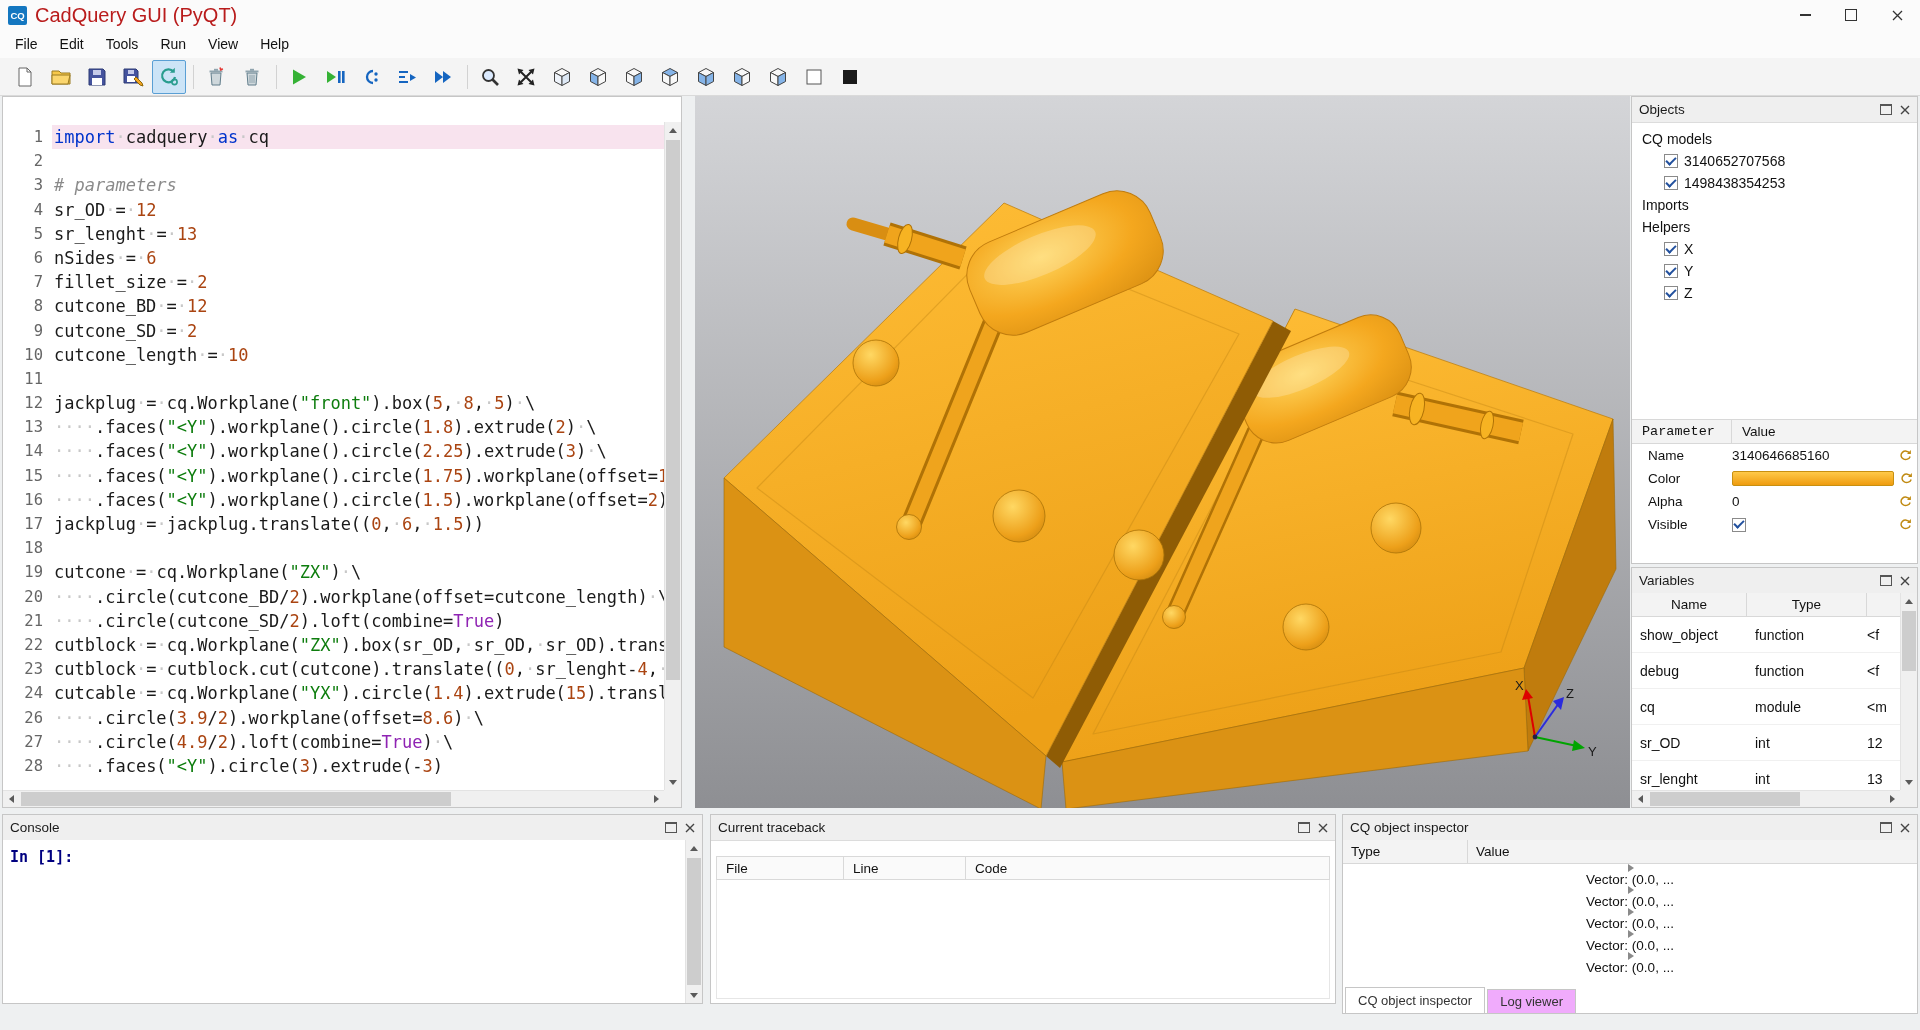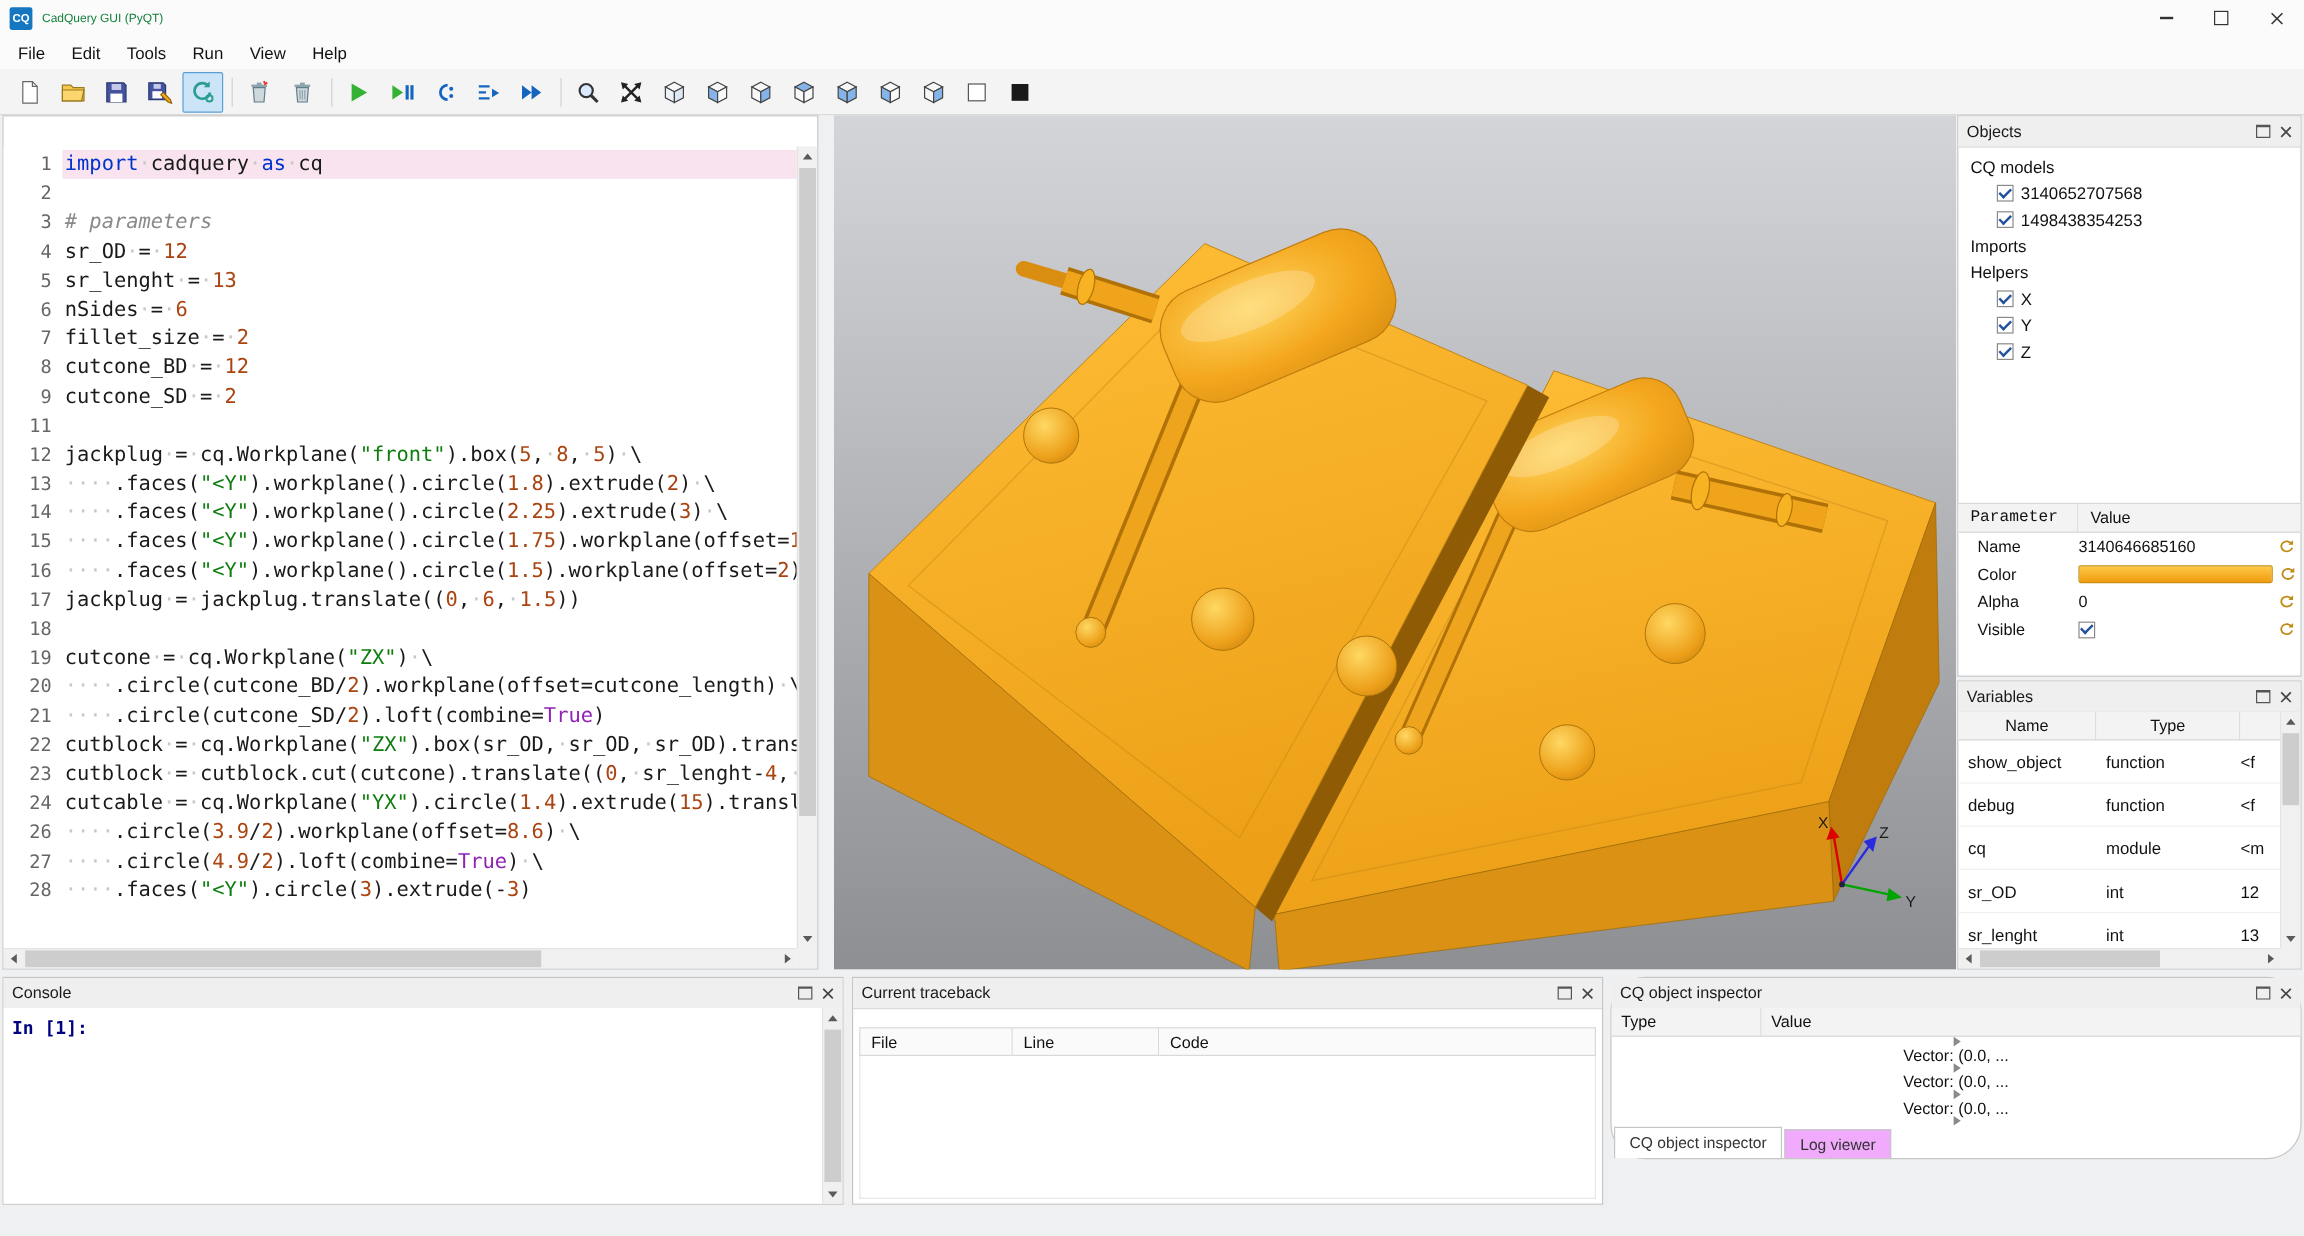--- a/index.html
+++ b/index.html
@@ -1,21 +1,21 @@
 <!DOCTYPE html>
 <html><head>
 <meta charset="utf-8">
 <style>
   html,body{margin:0;padding:0;width:1920px;height:1030px;overflow:hidden;
     font-family:"Liberation Sans",sans-serif;background:#eef0f1;color:#111;}
   
   .titlebar{position:absolute;top:0;left:0;width:1920px;height:30px;background:#fbfbfb;display:flex;align-items:center;}
   .app-logo{margin-left:8px;width:19px;height:19px;background:#1477c0;color:#fff;font-size:9.5px;font-weight:bold;
     display:flex;align-items:center;justify-content:center;border-radius:2px;flex:none;}
-  .app-title{margin-left:8px;font-size:10px;color:#15803d;}
+  .app-title{margin-left:8px;font-size:20px;color:#b91c1c;}
   .win-controls{margin-left:auto;display:flex;height:30px;}
   .win-btn{width:46px;height:30px;display:flex;align-items:center;justify-content:center;}
   .ic-min{width:11px;height:1.4px;background:#333;display:block;}
   .ic-max{width:10px;height:10px;border:1.2px solid #333;display:block;}
   
   .menubar{position:absolute;top:30px;left:0;width:1920px;height:28px;background:#fbfbfb;display:flex;align-items:center;padding-left:4px;box-sizing:border-box;}
   .menu-item{padding:0 11px;font-size:14px;line-height:28px;}
   
   .toolbar{position:absolute;top:58px;left:0;width:1920px;height:38px;background:#f4f4f4;border-bottom:1px solid #dadada;
     display:flex;align-items:center;padding-left:8px;box-sizing:border-box;}
@@ -86,21 +86,21 @@
   
   #traceback-panel{left:710px;top:814px;width:626px;height:190px;}
   .tb-wrap{position:absolute;top:41px;left:5px;right:5px;bottom:4px;}
   .tb-header{display:flex;height:24px;}
   .tb-cell{background:#fafafa;border:1px solid #d9d9d9;border-left:none;font-size:13.5px;display:flex;align-items:center;
     padding-left:9px;box-sizing:border-box;}
   .tb-cell:first-child{border-left:1px solid #d9d9d9;}
   .tb-c0{width:128px;} .tb-c1{width:122px;} .tb-c2{flex:1;}
   .tb-body{border:1px solid #e6e6e6;border-top:none;position:absolute;top:24px;left:0;right:0;bottom:0;background:#fff;}
   
-  #inspector-panel{left:1342px;top:814px;width:576px;height:152px;border-radius:29px;}
+  #inspector-panel{left:1342px;top:814px;width:576px;height:200px;}
   .insp-header{position:absolute;top:25px;left:0;right:0;height:24px;display:flex;}
   .ih-cell{background:#f3f3f3;border-right:1px solid #d8d8d8;border-bottom:1px solid #d8d8d8;font-size:13.5px;
     display:flex;align-items:center;padding-left:8px;box-sizing:border-box;}
   .ih-c0{width:125px;} .ih-c1{flex:1;border-right:none;}
   .insp-rows{position:absolute;top:49px;left:0;right:0;bottom:26px;overflow:hidden;}
   .insp-row{display:flex;height:22px;align-items:center;font-size:13.5px;flex-direction:column;}
   .tri{width:0;height:0;border-top:4.5px solid transparent;border-bottom:4.5px solid transparent;border-left:6px solid #8a8a8a;
     margin:0 7px 0 8px;flex:none;}
   .insp-tabs{position:absolute;left:2px;bottom:0;display:flex;align-items:flex-end;}
   .btab{height:23px;line-height:23px;padding:0 12px;font-size:13px;background:#f0abfc;border:1px solid #c6c6c6;
@@ -299,20 +299,21 @@
     <div>
         <div class="code-line current"><span class="ln">1</span><span class="code-body"><span class="tok-k">import</span><span class="tok-w">·</span><span class="tok-p">cadquery</span><span class="tok-w">·</span><span class="tok-k">as</span><span class="tok-w">·</span><span class="tok-p">cq</span></span></div>
         <div class="code-line"><span class="ln">2</span><span class="code-body"></span></div>
         <div class="code-line"><span class="ln">3</span><span class="code-body"><span class="tok-c"># parameters</span></span></div>
         <div class="code-line"><span class="ln">4</span><span class="code-body"><span class="tok-p">sr_OD</span><span class="tok-w">·</span><span class="tok-p">=</span><span class="tok-w">·</span><span class="tok-n">12</span></span></div>
         <div class="code-line"><span class="ln">5</span><span class="code-body"><span class="tok-p">sr_lenght</span><span class="tok-w">·</span><span class="tok-p">=</span><span class="tok-w">·</span><span class="tok-n">13</span></span></div>
         <div class="code-line"><span class="ln">6</span><span class="code-body"><span class="tok-p">nSides</span><span class="tok-w">·</span><span class="tok-p">=</span><span class="tok-w">·</span><span class="tok-n">6</span></span></div>
         <div class="code-line"><span class="ln">7</span><span class="code-body"><span class="tok-p">fillet_size</span><span class="tok-w">·</span><span class="tok-p">=</span><span class="tok-w">·</span><span class="tok-n">2</span></span></div>
         <div class="code-line"><span class="ln">8</span><span class="code-body"><span class="tok-p">cutcone_BD</span><span class="tok-w">·</span><span class="tok-p">=</span><span class="tok-w">·</span><span class="tok-n">12</span></span></div>
         <div class="code-line"><span class="ln">9</span><span class="code-body"><span class="tok-p">cutcone_SD</span><span class="tok-w">·</span><span class="tok-p">=</span><span class="tok-w">·</span><span class="tok-n">2</span></span></div>
+        <div class="code-line"><span class="ln">10</span><span class="code-body"><span class="tok-p">cutcone_length</span><span class="tok-w">·</span><span class="tok-p">=</span><span class="tok-w">·</span><span class="tok-n">10</span></span></div>
         <div class="code-line"><span class="ln">11</span><span class="code-body"></span></div>
         <div class="code-line"><span class="ln">12</span><span class="code-body"><span class="tok-p">jackplug</span><span class="tok-w">·</span><span class="tok-p">=</span><span class="tok-w">·</span><span class="tok-p">cq.Workplane(</span><span class="tok-s">"front"</span><span class="tok-p">).box(</span><span class="tok-n">5</span><span class="tok-p">,</span><span class="tok-w">·</span><span class="tok-n">8</span><span class="tok-p">,</span><span class="tok-w">·</span><span class="tok-n">5</span><span class="tok-p">)</span><span class="tok-w">·</span><span class="tok-p">\</span></span></div>
         <div class="code-line"><span class="ln">13</span><span class="code-body"><span class="tok-w">····</span><span class="tok-p">.faces(</span><span class="tok-s">"&lt;Y"</span><span class="tok-p">).workplane().circle(</span><span class="tok-n">1.8</span><span class="tok-p">).extrude(</span><span class="tok-n">2</span><span class="tok-p">)</span><span class="tok-w">·</span><span class="tok-p">\</span></span></div>
         <div class="code-line"><span class="ln">14</span><span class="code-body"><span class="tok-w">····</span><span class="tok-p">.faces(</span><span class="tok-s">"&lt;Y"</span><span class="tok-p">).workplane().circle(</span><span class="tok-n">2.25</span><span class="tok-p">).extrude(</span><span class="tok-n">3</span><span class="tok-p">)</span><span class="tok-w">·</span><span class="tok-p">\</span></span></div>
         <div class="code-line"><span class="ln">15</span><span class="code-body"><span class="tok-w">····</span><span class="tok-p">.faces(</span><span class="tok-s">"&lt;Y"</span><span class="tok-p">).workplane().circle(</span><span class="tok-n">1.75</span><span class="tok-p">).workplane(offset=</span><span class="tok-n">13</span></span></div>
         <div class="code-line"><span class="ln">16</span><span class="code-body"><span class="tok-w">····</span><span class="tok-p">.faces(</span><span class="tok-s">"&lt;Y"</span><span class="tok-p">).workplane().circle(</span><span class="tok-n">1.5</span><span class="tok-p">).workplane(offset=</span><span class="tok-n">2</span><span class="tok-p">).circle(</span></span></div>
         <div class="code-line"><span class="ln">17</span><span class="code-body"><span class="tok-p">jackplug</span><span class="tok-w">·</span><span class="tok-p">=</span><span class="tok-w">·</span><span class="tok-p">jackplug.translate((</span><span class="tok-n">0</span><span class="tok-p">,</span><span class="tok-w">·</span><span class="tok-n">6</span><span class="tok-p">,</span><span class="tok-w">·</span><span class="tok-n">1.5</span><span class="tok-p">))</span></span></div>
         <div class="code-line"><span class="ln">18</span><span class="code-body"></span></div>
         <div class="code-line"><span class="ln">19</span><span class="code-body"><span class="tok-p">cutcone</span><span class="tok-w">·</span><span class="tok-p">=</span><span class="tok-w">·</span><span class="tok-p">cq.Workplane(</span><span class="tok-s">"ZX"</span><span class="tok-p">)</span><span class="tok-w">·</span><span class="tok-p">\</span></span></div>
         <div class="code-line"><span class="ln">20</span><span class="code-body"><span class="tok-w">····</span><span class="tok-p">.circle(cutcone_BD/</span><span class="tok-n">2</span><span class="tok-p">).workplane(offset=cutcone_length)</span><span class="tok-w">·</span><span class="tok-p">\</span></span></div>

